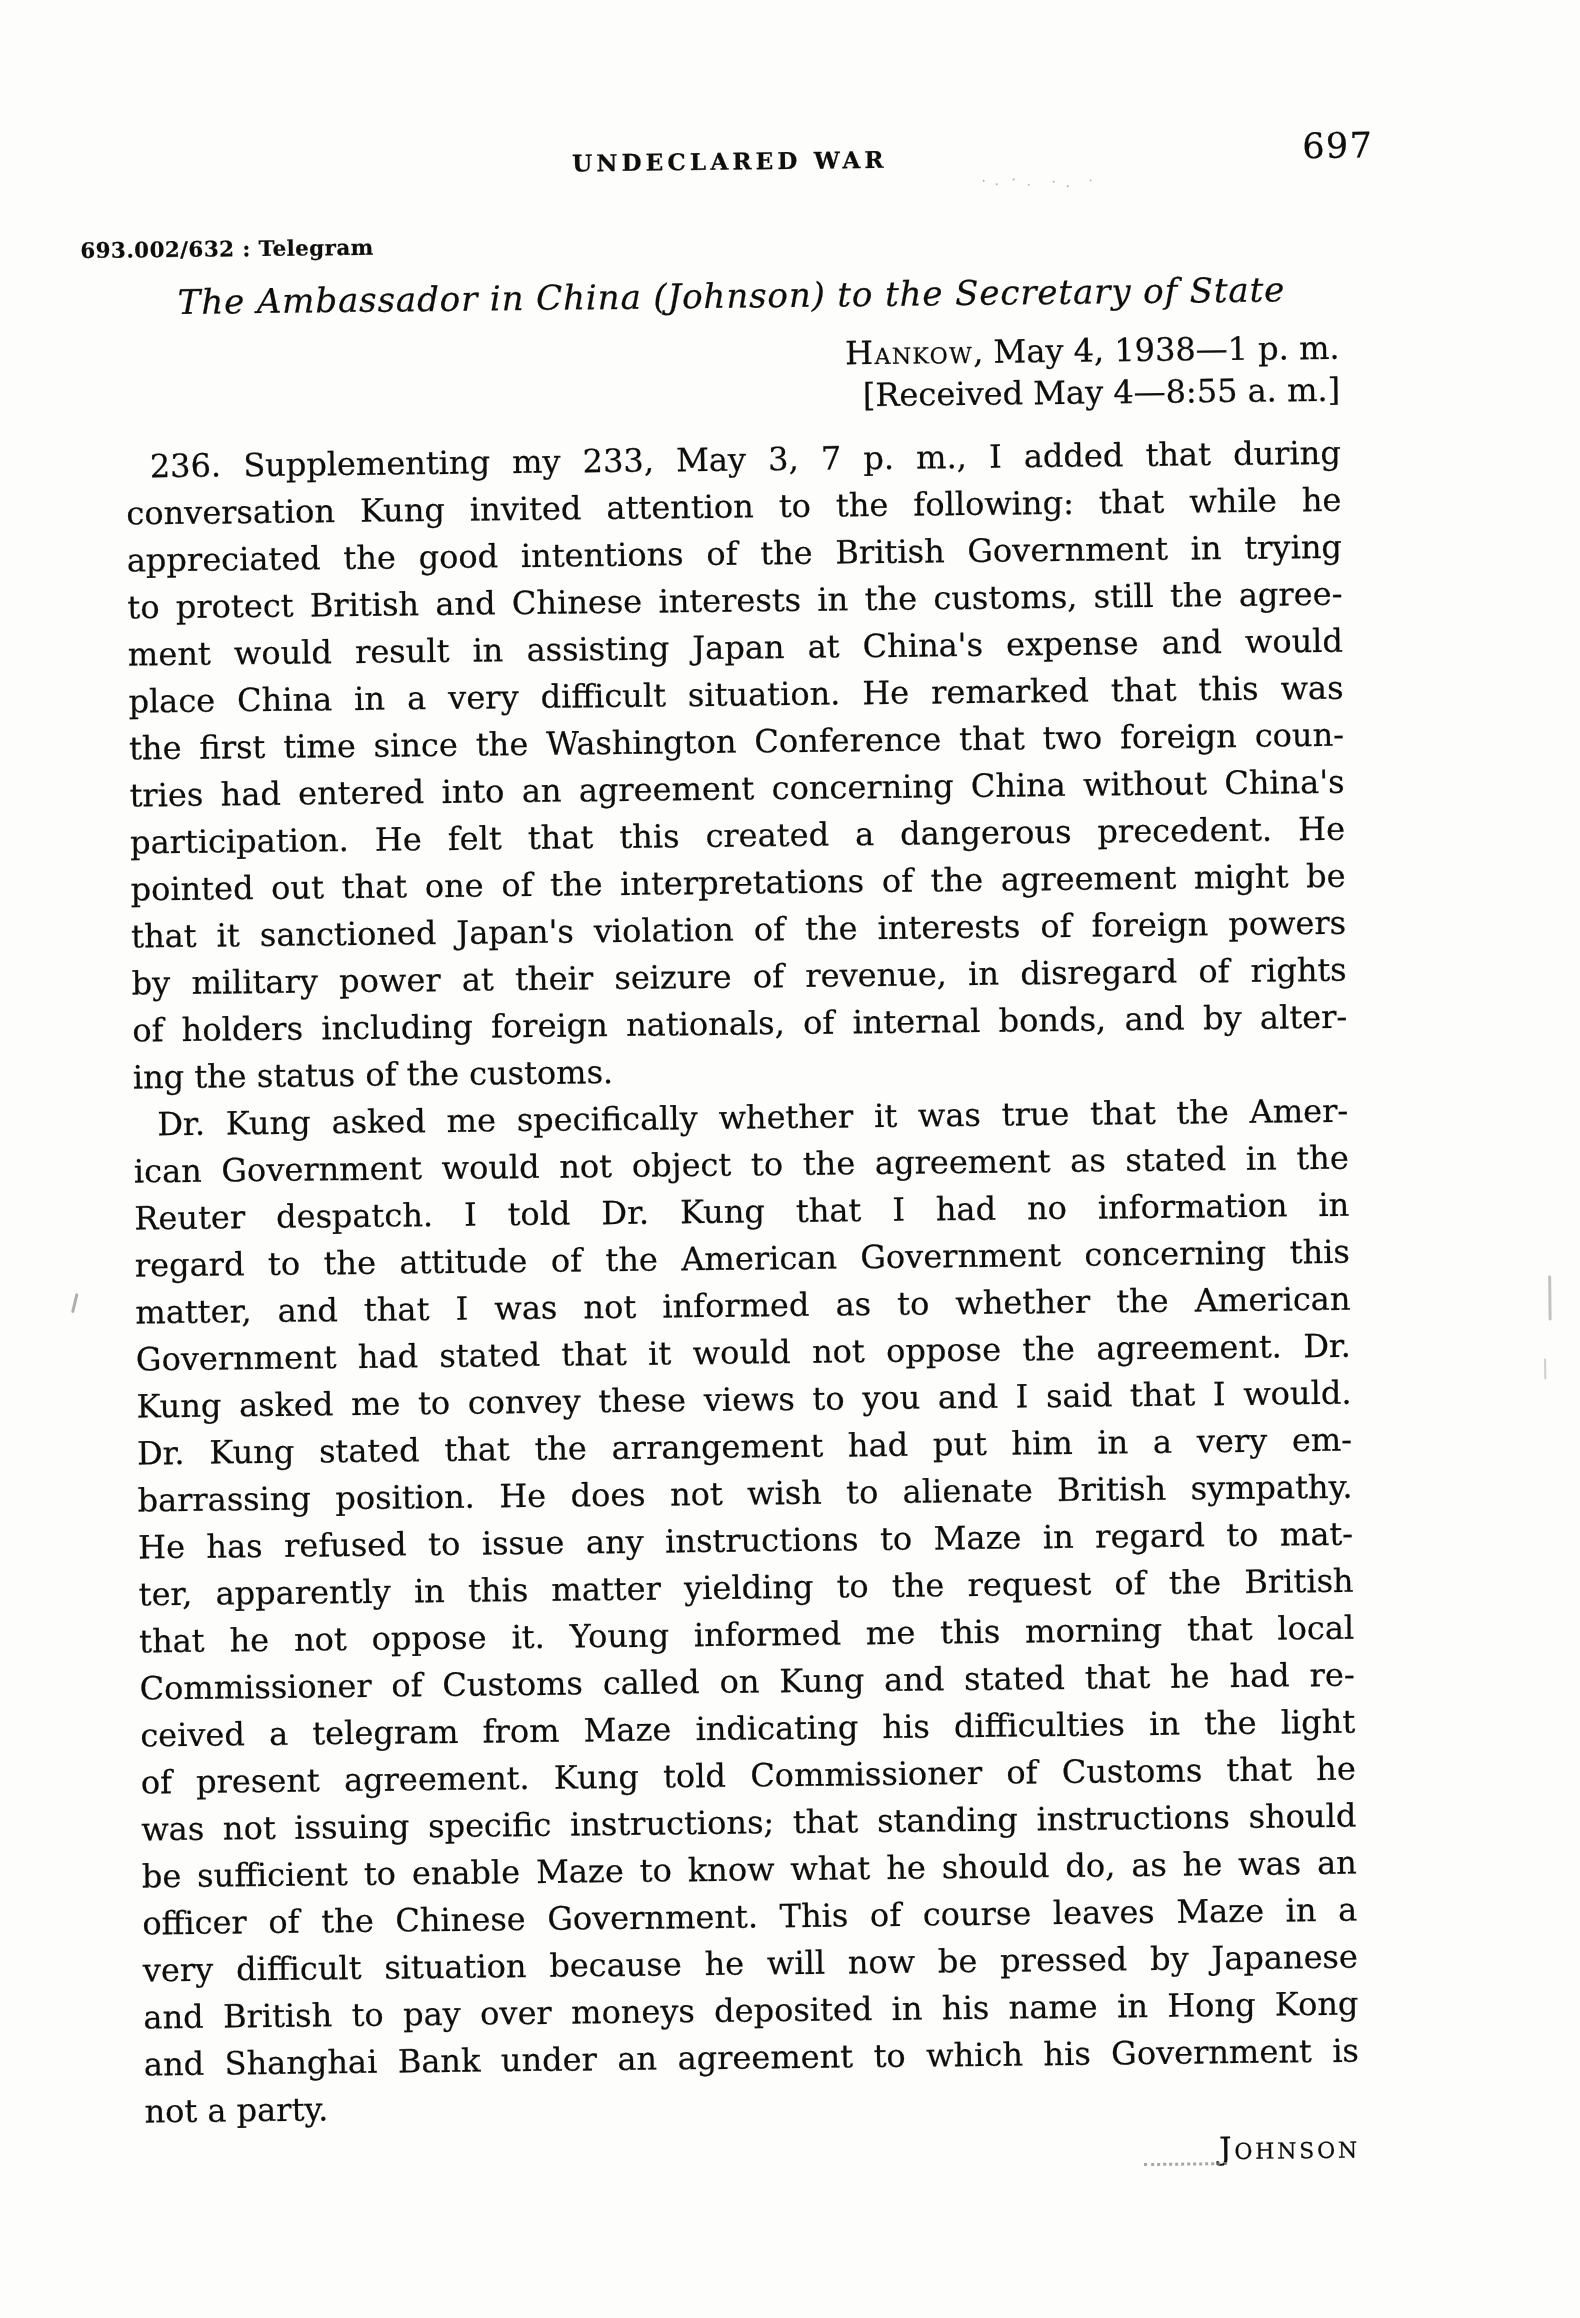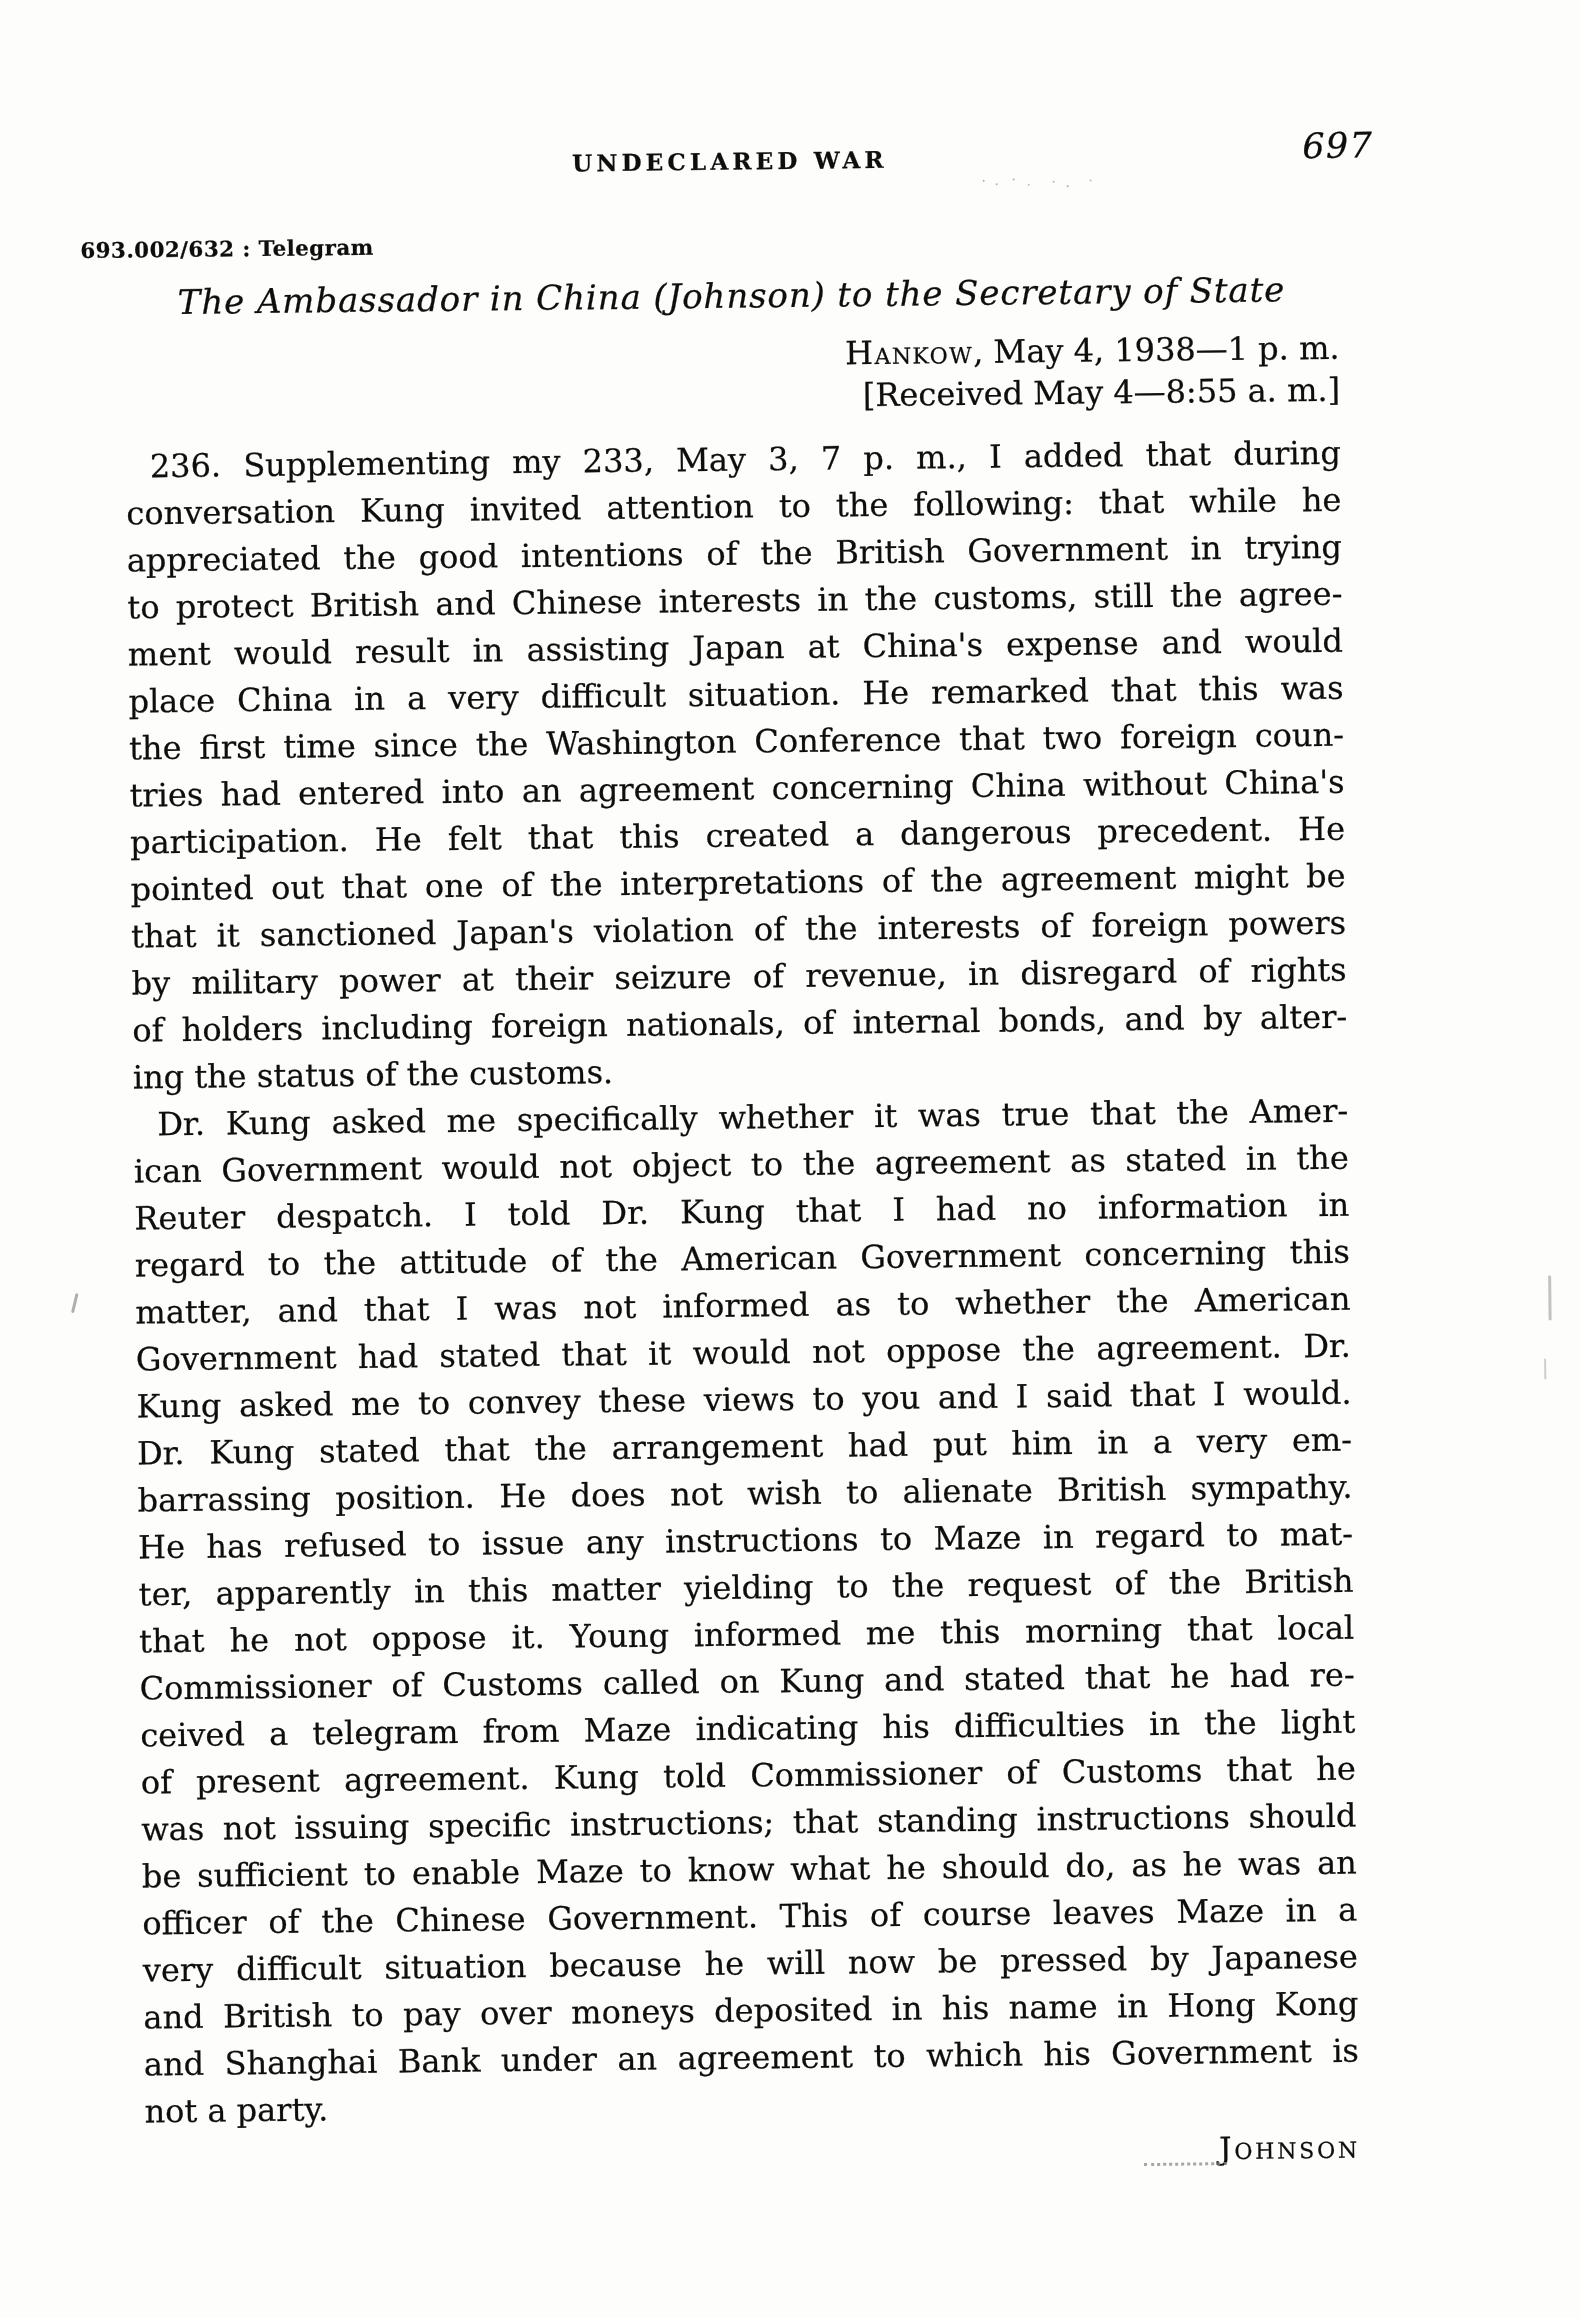--- a/index.html
+++ b/index.html
@@ -11,21 +11,21 @@
     overflow: hidden;
   }
   .page { position: relative; width: 1581px; height: 2511px; }
   .scan { position: absolute; inset: 0; transform: rotate(-0.65deg); transform-origin: 50% 40%; }
   .content { position: absolute; left: 132px; top: 135px; width: 1215px;
     -webkit-text-stroke: 0.3px rgba(15,14,13,0.8); }
 
   .running-head { position: relative; height: 41px; }
   .running-title { display: block; text-align: center; padding-top: 12px;
     font-size: 23px; font-weight: 700; letter-spacing: 4.2px; }
-  .page-number { position: absolute; right: -36px; top: -2.8px; font-size: 35px; letter-spacing: 1.4px; font-style: italic; }
+  .page-number { position: absolute; right: -36px; top: -2.8px; font-size: 35px; letter-spacing: 1.4px; }
 
   .file-ref { margin: 54px 0 0 -43px; font-size: 21.3px; font-weight: 700; letter-spacing: 0.5px; }
 
   .doc-title { margin-top: 20.4px; text-align: center; font-style: italic;
     font-size: 34px; letter-spacing: 0.9px; white-space: nowrap; }
 
   .dateline { margin-top: 19.5px; text-align: right; font-size: 32px; }
   .received  { margin-top: 3.7px;  text-align: right; font-size: 32px; }
   .smallcaps { font-variant: small-caps; letter-spacing: 1.4px; }
 

